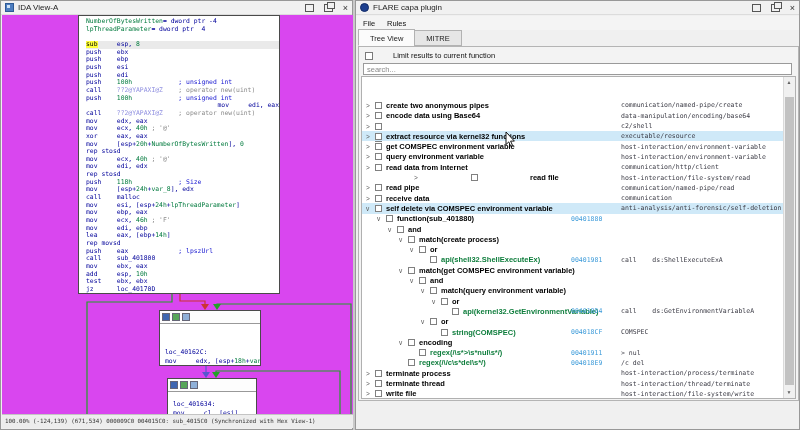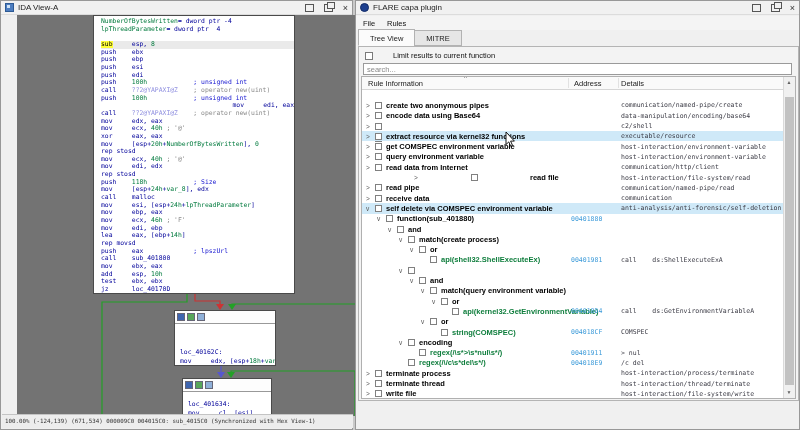--- a/index.html
+++ b/index.html
@@ -14,21 +14,21 @@
   .wbtns{margin-left:auto;display:flex;gap:10px;align-items:center}
   .ic-max{width:7px;height:6px;border:1px solid #555;display:inline-block}
   .ic-float{width:7px;height:6px;border:1px solid #555;display:inline-block;position:relative;background:#f1f1f1}
   .ic-float:before{content:"";position:absolute;left:2px;top:-3px;width:6px;height:5px;border:1px solid #555;background:#f1f1f1}
   .ic-close{font-size:9px;color:#333;line-height:6px}
   .app-ico-ida{width:9px;height:9px;background:#4d7dc0;border:1px solid #2d5a94;box-sizing:border-box}
   .app-ico-ida i{display:block;width:3px;height:3px;background:#cfe3f7;margin:1px}
   .app-ico-capa{width:9px;height:9px;border-radius:50%;background:#1d3f8f;border:1px solid #102a66;box-sizing:border-box}
 
   
-  #graph{position:absolute;left:16px;top:14px;width:351px;height:401px;background:#737373;overflow:hidden}
+  #graph{position:absolute;left:1px;top:14px;width:351px;height:401px;background:#d946ef;overflow:hidden}
   #graph svg{position:absolute;left:0;top:0}
   .block{position:absolute;background:#ffffff;border:1px solid #4a4a4a;box-sizing:border-box;overflow:hidden}
   .bhead{height:12px;border-bottom:1px solid #999;display:flex;gap:2px;align-items:center;padding:0 2px;background:#fdfdfd}
   .bico{width:8px;height:8px;box-sizing:border-box;border:1px solid #667}
   .bico.i1{background:#3f66b0}
   .bico.i2{background:#57a65a}
   .bico.i3{background:#8fb0d8}
   .dline{white-space:pre;font-family:"DejaVu Sans Mono",monospace;color:#00009a;overflow:hidden}
   .dline span{color:#00009a}
   .dline .sg{color:#007a3d}
@@ -193,28 +193,20 @@
     <span class="tab active">Tree View</span>
     <span class="tab">MITRE</span>
   </div>
   <div class="pane">
     <div class="chkrow">
       <span class="cbx"></span>
       <span>Limit results to current function</span>
     </div>
     <input class="search" placeholder="search..." style="">
     <div class="tree">
-      <div class="thead">
-        <span class="h1">Rule Information</span>
-        <span class="sortcaret">^</span>
-        <span class="sep" style="left:206px"></span>
-        <span class="h2">Address</span>
-        <span class="sep" style="left:256px"></span>
-        <span class="h3">Details</span>
-      </div>
       <div>
           <div class="crow" style="top: 13px; margin-top: 43px;">
             <span style="display: inline-block; width: 4px; flex: 0 0 auto;"></span>
             <span class="chev">&gt;</span>
             <span class="cb"></span>
             <span class="lr">create thread</span>
             <span class="det">host-interaction/thread/create</span>
           </div>
           <div class="crow" style="top: 23.3px;">
             <span style="display: inline-block; width: 4px; flex: 0 0 auto;"></span>
@@ -322,20 +314,21 @@
             <span class="chev"></span>
             <span class="cb"></span>
             <span class="lf">api(shell32.ShellExecuteEx)</span>
             <span class="addr">00401981</span>
             <span class="det">call    ds:ShellExecuteExA</span>
           </div>
           <div class="crow" style="top: 188.1px;">
             <span style="display: inline-block; width: 37px; flex: 0 0 auto;"></span>
             <span class="chev">v</span>
             <span class="cb"></span>
+            <span class="lr">match(get COMSPEC environment variable)</span>
           </div>
           <div class="crow" style="top: 198.4px;">
             <span style="display: inline-block; width: 48px; flex: 0 0 auto;"></span>
             <span class="chev">v</span>
             <span class="cb"></span>
             <span class="lr">and</span>
           </div>
           <div class="crow" style="top: 208.7px;">
             <span style="display: inline-block; width: 59px; flex: 0 0 auto;"></span>
             <span class="chev">v</span>

